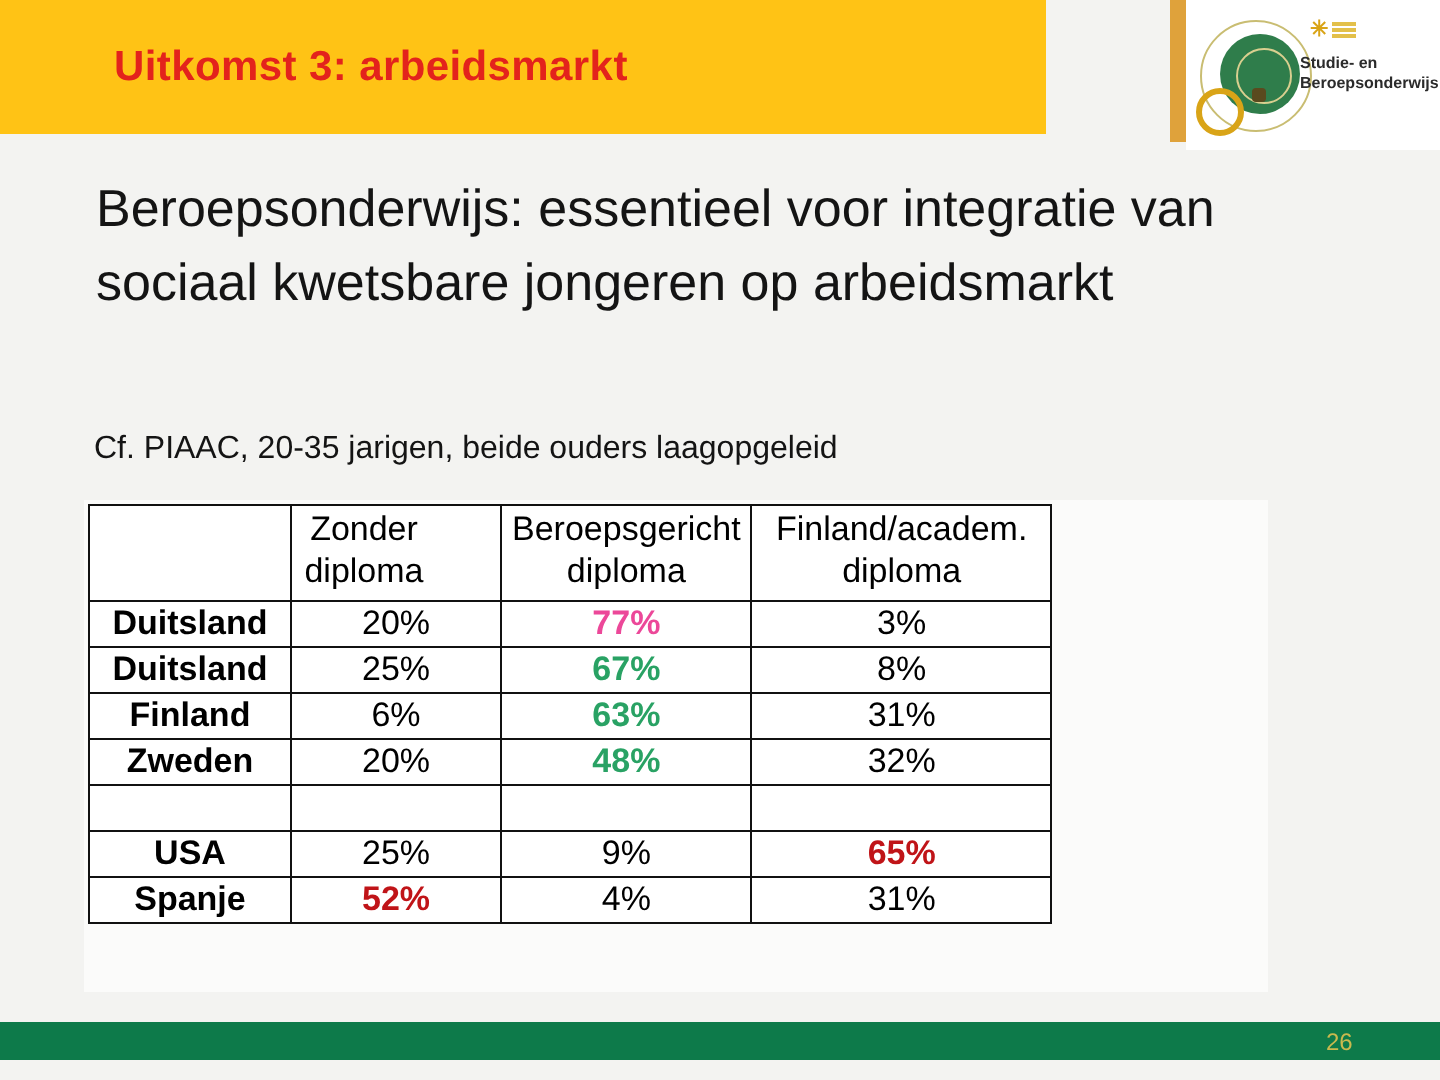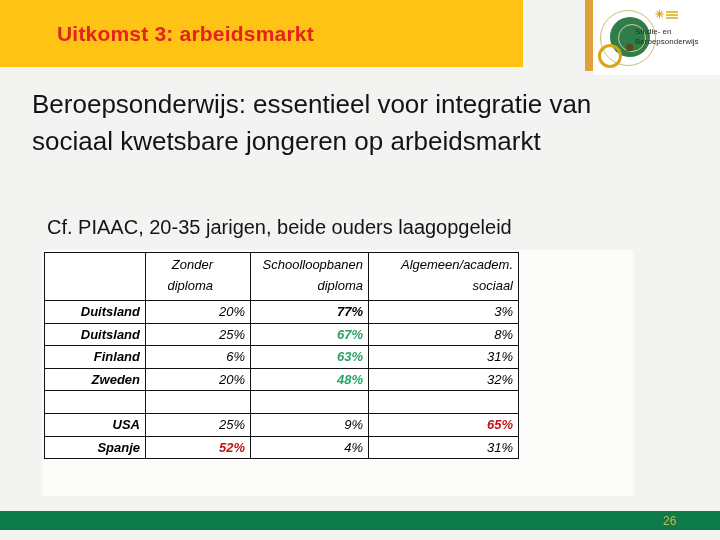--- a/index.html
+++ b/index.html
@@ -48,43 +48,43 @@
   }
   .sparkle {
     position:absolute; left:62px; top:8px; color:#d9a417; font-size:11px;
     font-weight:bold;
   }
   .sparkle-bars { display:inline-block; vertical-align:middle; margin-left:2px; }
   .sparkle-bars i {
     display:block; width:12px; height:1.5px; background:#e3c04a; margin:1.5px 0;
   }
   .logo-text {
-    position:absolute; left:42px; top:27px; font-size:8px; font-weight:normal;
+    position:absolute; left:57px; top:27px; font-size:8px; font-weight:bold;
     color:#2b2b2b; line-height:10px; white-space:nowrap;
   }
   
   .subtitle {
-    position:absolute; left:32px; top:86px; font-size:26px; color:#141414;
+    position:absolute; left:48px; top:86px; font-size:26px; color:#141414;
     line-height:37px;
   }
   .note {
-    position:absolute; left:47px; top:216px; font-size:20px; color:#141414;
+    position:absolute; left:47px; top:216px; font-size:16px; color:#141414;
   }
   
   .paste-box {
     position:absolute; left:42px; top:250px; width:592px; height:246px;
     background:#fbfbfa;
   }
   table.data {
     position:absolute; left:44px; top:252px; border-collapse:collapse;
     table-layout:fixed; background:#ffffff;
   }
   table.data th, table.data td {
-    border:1.5px solid #111; font-size:13px; padding:1px 5px;
-    text-align:right; color:#000; overflow:hidden; white-space:nowrap;font-style:italic;
+    border:1.5px solid #111; font-size:17px; padding:1px 5px;
+    text-align:center; color:#000; overflow:hidden; white-space:nowrap;
   }
   table.data th {
     font-weight:normal; vertical-align:top; line-height:21px; white-space:normal;
   }
   thead tr { height:48px; }
   tbody tr { height:22.6px;margin-top:46px; }
   .row-label { font-weight:bold; }
   .hdr-narrow { display:block; max-width:62px; }
   
   .bottom-band {
@@ -133,29 +133,29 @@
       <col style="width:105px">
       <col style="width:118px">
       <col style="width:150px">
     </colgroup>
   <thead>
     <tr>
       <th></th>
       <th>
           <span class="hdr-narrow">Zonder diploma</span>
         </th>
-      <th>Schoolloopbanen diploma</th>
-      <th>Algemeen/academ. sociaal</th>
+      <th>Beroepsgericht diploma</th>
+      <th>Finland/academ. diploma</th>
     </tr>
   </thead>
   <tbody>
     <tr>
       <td class="row-label">Duitsland</td>
       <td style="color: rgb(0, 0, 0); font-weight: normal;">20%</td>
-      <td style="color: #000000; font-weight: bold;">77%</td>
+      <td style="color: #ec4899; font-weight: bold;">77%</td>
       <td style="color: rgb(0, 0, 0); font-weight: normal;">3%</td>
     </tr>
     <tr>
       <td class="row-label">Duitsland</td>
       <td style="color: rgb(0, 0, 0); font-weight: normal;">25%</td>
       <td style="color: rgb(41, 162, 100); font-weight: bold;">67%</td>
       <td style="color: rgb(0, 0, 0); font-weight: normal;">8%</td>
     </tr>
     <tr>
       <td class="row-label">Finland</td>

